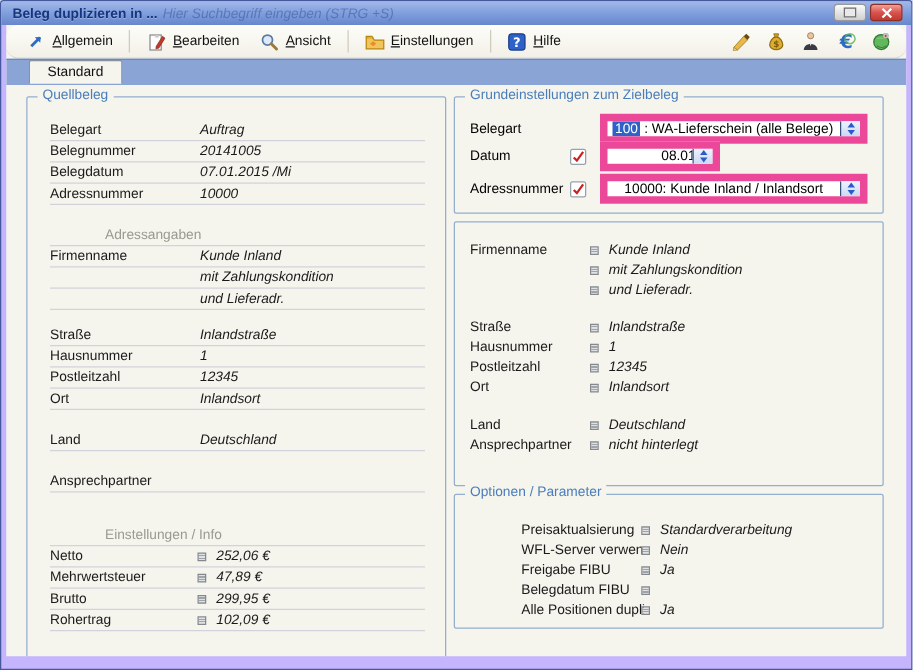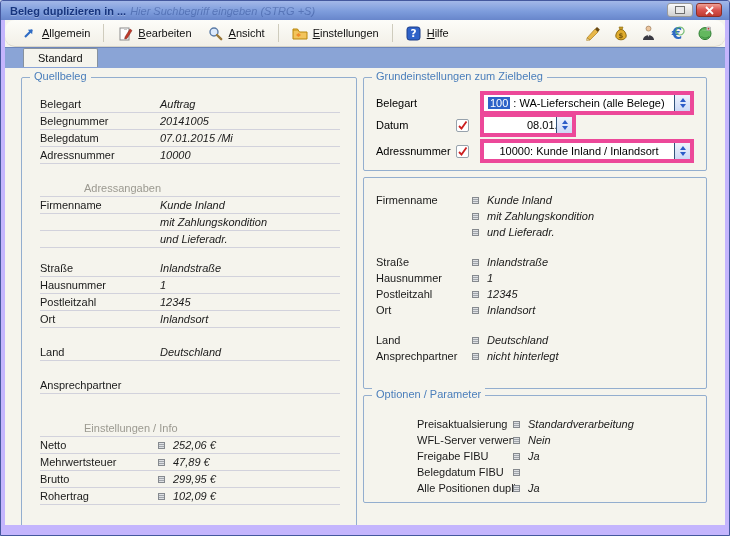--- a/index.html
+++ b/index.html
@@ -59,21 +59,21 @@
   .bullet{width:7px;height:7px;box-sizing:border-box;margin-right:8px;margin-left:-2px;
     border:1px solid #85898e;background:repeating-linear-gradient(180deg,#dfe1e4 0 1px,#9fa4aa 1px 2px);}
   
   .g-rows{padding:16px 12px 0;box-sizing:border-box;}
   .g-row{display:flex;align-items:center;height:18px;margin-bottom:4px;font-size:11px;}
   .g-row.gap-above{margin-top:8px;}
   .g-lbl{flex:0 0 80px;white-space:nowrap;}
   .cb-slot{flex:0 0 24px;display:flex;align-items:center;}
   .cb{width:13px;height:13px;box-sizing:border-box;background:#fff;border:1px solid #97a2ac;
     border-radius:2px;display:flex;align-items:center;justify-content:center;cursor:default;}
-  .combo{display:flex;align-items:stretch;height:24px;box-sizing:border-box;border:4px solid #ec4899;
+  .combo{display:flex;align-items:stretch;height:24px;box-sizing:border-box;border:6px solid #ec4899;
     background:#fff;font-size:11px;overflow:hidden;cursor:default;}
   .combo.grow{flex:1;}
   .combo-text{flex:1;display:flex;align-items:center;padding:0 4px;white-space:nowrap;overflow:hidden;}
   .combo-text.center{justify-content:center;}
   .sel{background:#2e62c8;color:#fff;padding:0 2px;}
   .rest{margin-left:3px;}
   .spin{flex:0 0 15px;border-left:1px solid #33537c;background:linear-gradient(#eef3fd,#ccd9f6);
     display:flex;flex-direction:column;align-items:center;justify-content:center;gap:2px;cursor:default;}
   .tri-up{width:0;height:0;border-left:3px solid transparent;border-right:3px solid transparent;
     border-bottom:4px solid #2b5bc8;}

